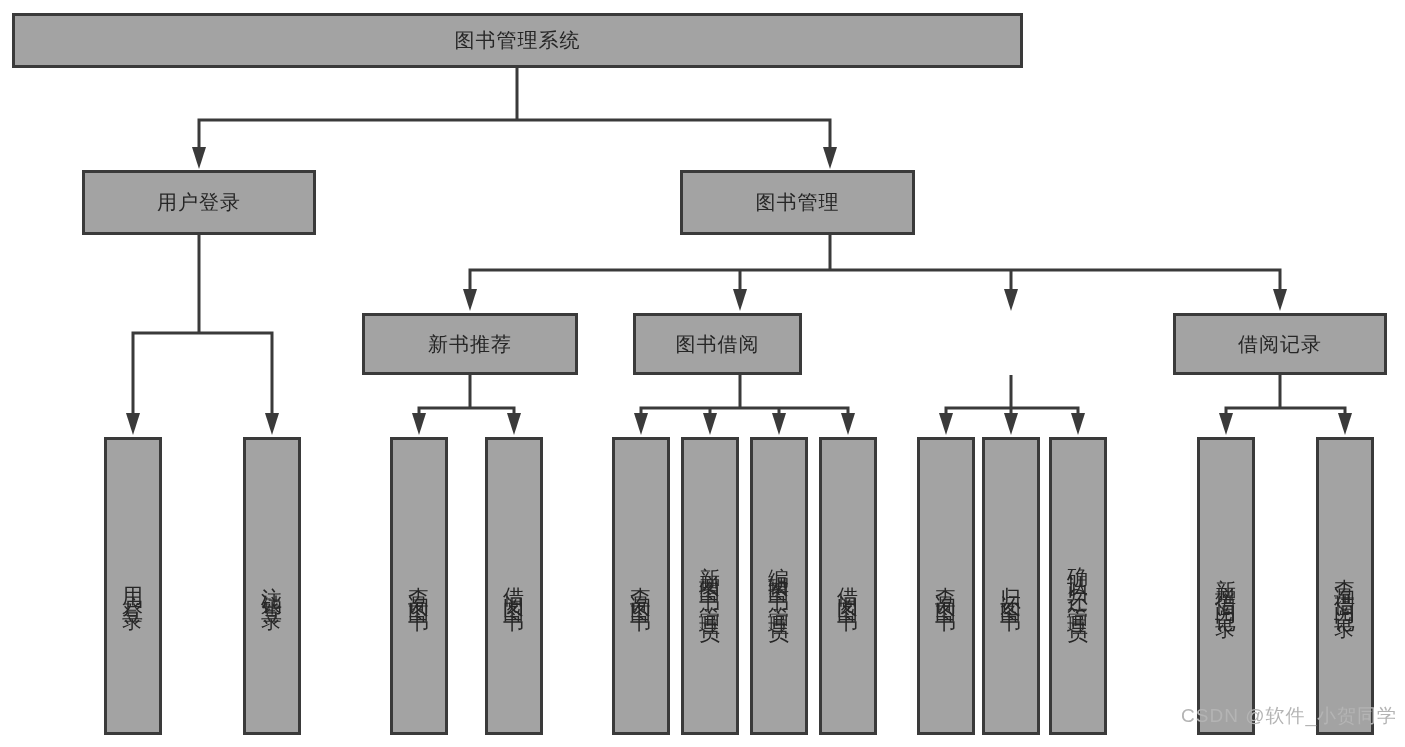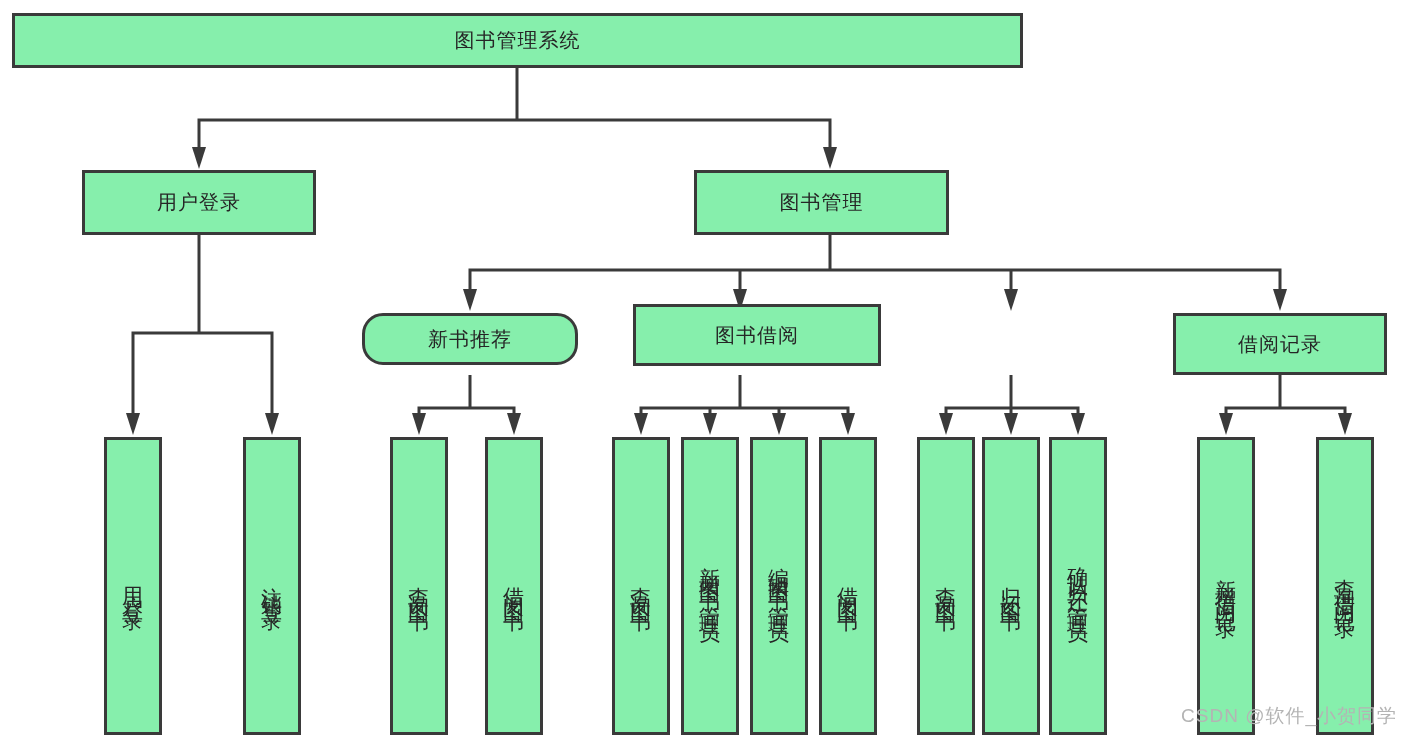--- a/index.html
+++ b/index.html
@@ -13,21 +13,21 @@
   }
   .connector-layer {
     position: absolute;
     left: 0; top: 0;
     width: 1405px; height: 747px;
     z-index: 0;
   }
   .node {
     position: absolute;
     box-sizing: border-box;
-    background: #86efac;
+    background: #a3a3a3;
     border: 3px solid #3a3a3a;
     display: flex;
     align-items: center;
     justify-content: center;
     z-index: 1;
     color: #262626;
   }
   .node .lbl {
     font-size: 20px;
     letter-spacing: 1px;
@@ -102,28 +102,28 @@
     </g>
   </svg>
 
   <div class="node" style="left:12px; top:13px; width:1011px; height:55px;">
     <span class="lbl">图书管理系统</span>
   </div>
 
   <div class="node" style="left:82px; top:170px; width:234px; height:65px;">
     <span class="lbl">用户登录</span>
   </div>
-  <div class="node" style="left:694px; top:170px; width:255px; height:65px;">
+  <div class="node" style="left:680px; top:170px; width:235px; height:65px;">
     <span class="lbl">图书管理</span>
   </div>
 
-  <div class="node" style="left:362px; top:313px; width:216px; height:52px;border-radius:21px;">
+  <div class="node" style="left:362px; top:313px; width:216px; height:62px;">
     <span class="lbl">新书推荐</span>
   </div>
-  <div class="node" style="left:633px; top:304px; width:248px; height:62px;">
+  <div class="node" style="left:633px; top:313px; width:169px; height:62px;">
     <span class="lbl">图书借阅</span>
   </div>
   <div class="node" style="left:1173px; top:313px; width:214px; height:62px;">
     <span class="lbl">借阅记录</span>
   </div>
 
   <div class="node vbox" style="left:104px;">
     <span class="lbl">用户登录</span>
   </div>
   <div class="node vbox" style="left:243px;">

